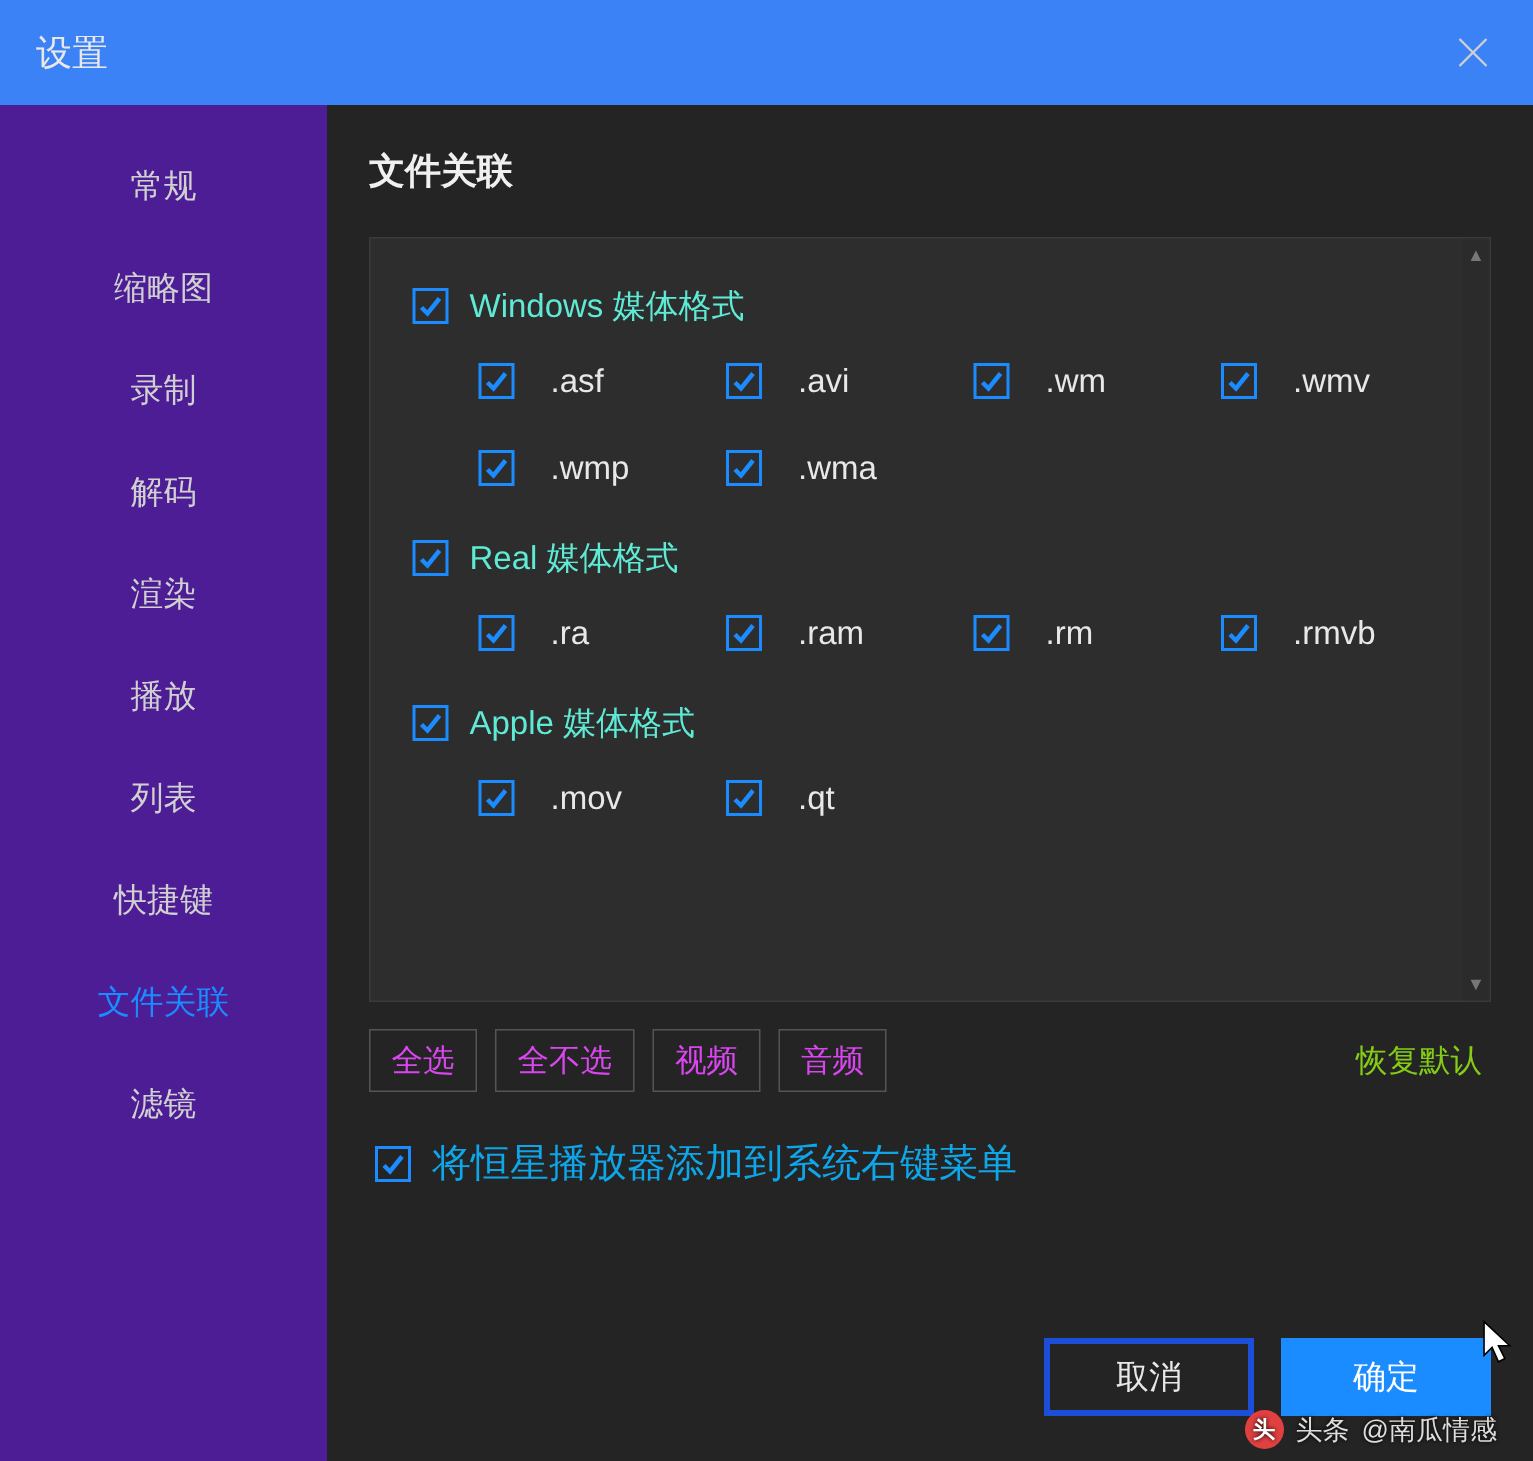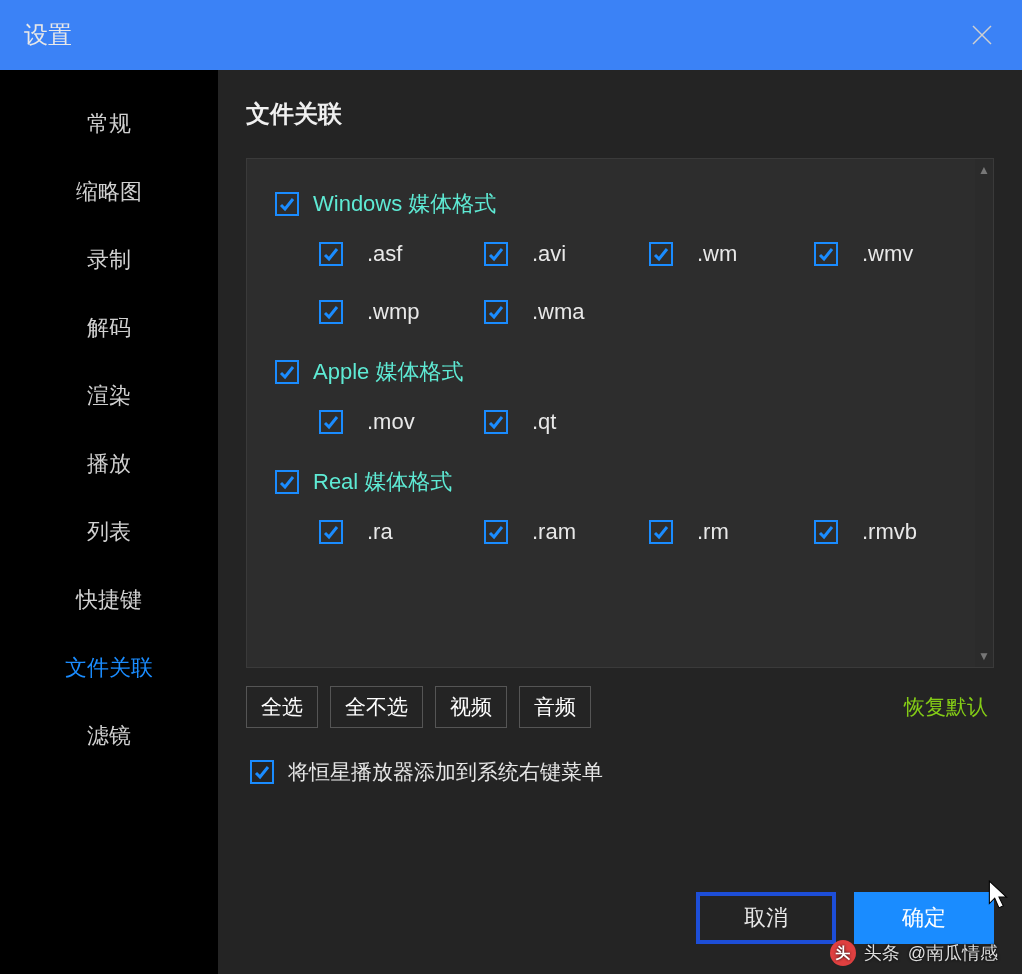--- a/index.html
+++ b/index.html
@@ -43,21 +43,21 @@
     }
     .close-btn svg { stroke: currentColor; }
     .body {
       flex: 1;
       display: flex;
       background: #242424;
       min-height: 0;
     }
     .sidebar {
       width: 218px;
-      background: #000000;
+      background: #4c1d95;
       padding-top: 20px;
       flex-shrink: 0;
     }
     .sidebar-item {
       height: 68px;
       display: flex;
       align-items: center;
       justify-content: center;
       font-size: 22px;
       color: #d0d0d0;
@@ -156,42 +156,42 @@
     }
     .quick-row {
       display: flex;
       align-items: center;
       gap: 12px;
       margin-top: 18px;
     }
     .quick-btn {
       border: 1px solid #555;
       background: transparent;
-      color: #ffffff;
+      color: #d946ef;
       font-size: 21px;
       padding: 6px 14px;
       cursor: pointer;
     }
     .restore-link {
       margin-left: auto;
       color: #84cc16;
       font-size: 21px;
       cursor: pointer;
       padding-right: 6px;
     }
     .context-row {
       display: flex;
       align-items: center;
       gap: 14px;
       margin-top: 30px;
       padding-left: 4px;
     }
     .context-label {
-      font-size: 21px;
-      color: #e5e5e5;
+      font-size: 26px;
+      color: #0ea5e9;
     }
     .footer {
       display: flex;
       justify-content: flex-end;
       gap: 18px;
       margin-top: auto;
       padding-top: 30px;
       padding-bottom: 10px;
     }
     .btn {
@@ -340,83 +340,83 @@
             </div>
           </div>
 
           <div class="group">
             <div class="group-header">
               <div class="cbx">
                 <svg width="16" height="16" viewBox="0 0 16 16">
                     <polyline points="2,9 6,13 14,3"></polyline>
                   </svg>
               </div>
-              <span class="group-label">Apple 媒体格式</span>
+              <span class="group-label">Real 媒体格式</span>
             </div>
             <div class="ext-grid">
               <div class="ext-item">
                   <div class="cbx">
                     <svg width="16" height="16" viewBox="0 0 16 16">
                       <polyline points="2,9 6,13 14,3"></polyline>
                     </svg>
                   </div>
-                  <span class="ext-label">.mov</span>
-                </div>
-              <div class="ext-item">
-                  <div class="cbx">
-                    <svg width="16" height="16" viewBox="0 0 16 16">
-                      <polyline points="2,9 6,13 14,3"></polyline>
-                    </svg>
-                  </div>
-                  <span class="ext-label">.qt</span>
+                  <span class="ext-label">.ra</span>
+                </div>
+              <div class="ext-item">
+                  <div class="cbx">
+                    <svg width="16" height="16" viewBox="0 0 16 16">
+                      <polyline points="2,9 6,13 14,3"></polyline>
+                    </svg>
+                  </div>
+                  <span class="ext-label">.ram</span>
+                </div>
+              <div class="ext-item">
+                  <div class="cbx">
+                    <svg width="16" height="16" viewBox="0 0 16 16">
+                      <polyline points="2,9 6,13 14,3"></polyline>
+                    </svg>
+                  </div>
+                  <span class="ext-label">.rm</span>
+                </div>
+              <div class="ext-item">
+                  <div class="cbx">
+                    <svg width="16" height="16" viewBox="0 0 16 16">
+                      <polyline points="2,9 6,13 14,3"></polyline>
+                    </svg>
+                  </div>
+                  <span class="ext-label">.rmvb</span>
                 </div>
             </div>
           </div>
 
           <div class="group">
             <div class="group-header">
               <div class="cbx">
                 <svg width="16" height="16" viewBox="0 0 16 16">
                     <polyline points="2,9 6,13 14,3"></polyline>
                   </svg>
               </div>
-              <span class="group-label">Real 媒体格式</span>
+              <span class="group-label">Apple 媒体格式</span>
             </div>
             <div class="ext-grid">
               <div class="ext-item">
                   <div class="cbx">
                     <svg width="16" height="16" viewBox="0 0 16 16">
                       <polyline points="2,9 6,13 14,3"></polyline>
                     </svg>
                   </div>
-                  <span class="ext-label">.ra</span>
-                </div>
-              <div class="ext-item">
-                  <div class="cbx">
-                    <svg width="16" height="16" viewBox="0 0 16 16">
-                      <polyline points="2,9 6,13 14,3"></polyline>
-                    </svg>
-                  </div>
-                  <span class="ext-label">.ram</span>
-                </div>
-              <div class="ext-item">
-                  <div class="cbx">
-                    <svg width="16" height="16" viewBox="0 0 16 16">
-                      <polyline points="2,9 6,13 14,3"></polyline>
-                    </svg>
-                  </div>
-                  <span class="ext-label">.rm</span>
-                </div>
-              <div class="ext-item">
-                  <div class="cbx">
-                    <svg width="16" height="16" viewBox="0 0 16 16">
-                      <polyline points="2,9 6,13 14,3"></polyline>
-                    </svg>
-                  </div>
-                  <span class="ext-label">.rmvb</span>
+                  <span class="ext-label">.mov</span>
+                </div>
+              <div class="ext-item">
+                  <div class="cbx">
+                    <svg width="16" height="16" viewBox="0 0 16 16">
+                      <polyline points="2,9 6,13 14,3"></polyline>
+                    </svg>
+                  </div>
+                  <span class="ext-label">.qt</span>
                 </div>
             </div>
           </div>
 
         </div>
         <div class="scrollbar-track">
           <div class="scroll-arrow">▲</div>
           <div class="scroll-arrow">▼</div>
         </div>
       </div>

